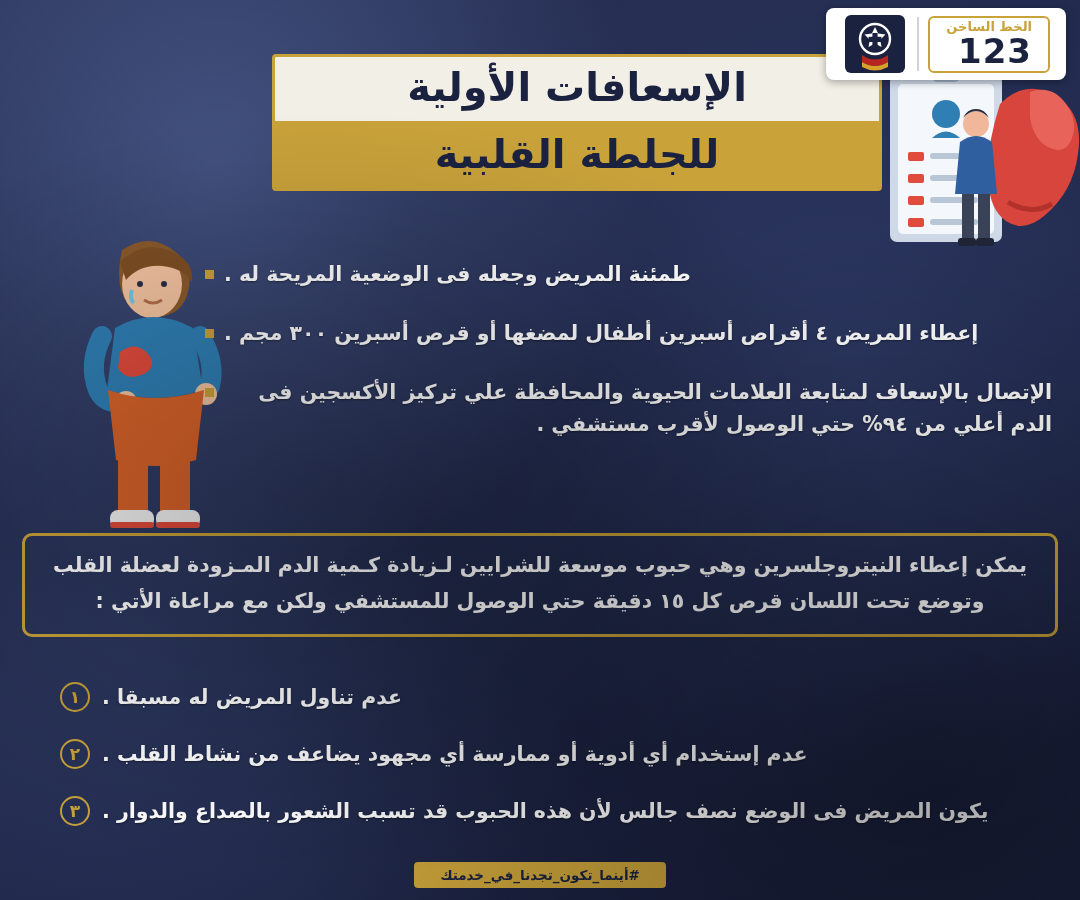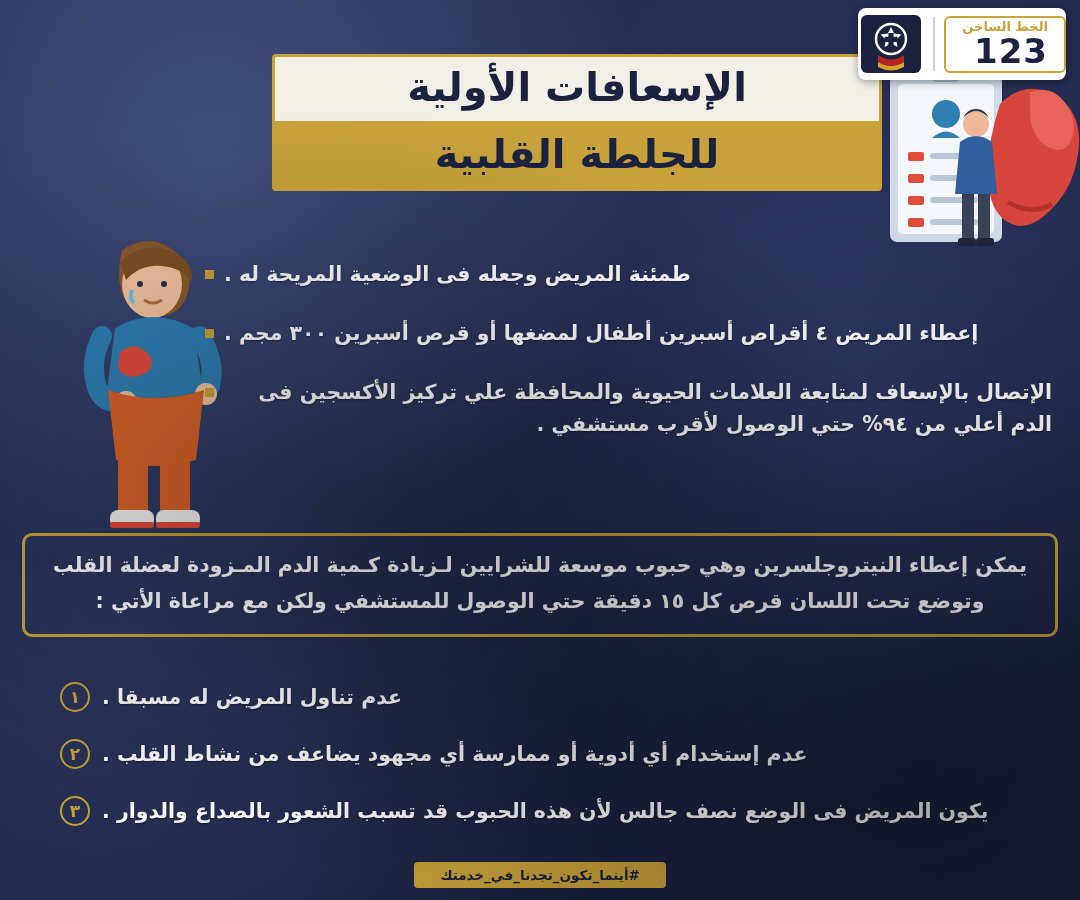--- a/index.html
+++ b/index.html
@@ -25,21 +25,21 @@
       radial-gradient(ellipse at 30% 55%, rgba(0,0,0,0.25) 0%, rgba(0,0,0,0) 55%),
       radial-gradient(ellipse at 85% 85%, rgba(0,0,0,0.35) 0%, rgba(0,0,0,0) 50%);
     pointer-events:none;
   }
 
   
   .hotline-wrap{
     position:absolute; top:8px; right:14px;
     display:flex; align-items:center;
     background:#fff; border-radius:8px;
-    padding:5px 0;
+    padding:5px 16px;
     box-shadow:0 2px 8px rgba(0,0,0,.35);
     z-index:6;
   }
   .hotline-box{
     border:2px solid #c9a23a; border-radius:6px;
     padding:2px 16px 3px 16px;
     text-align:center; line-height:1;
     min-width:120px;
   }
   .hotline-label{

